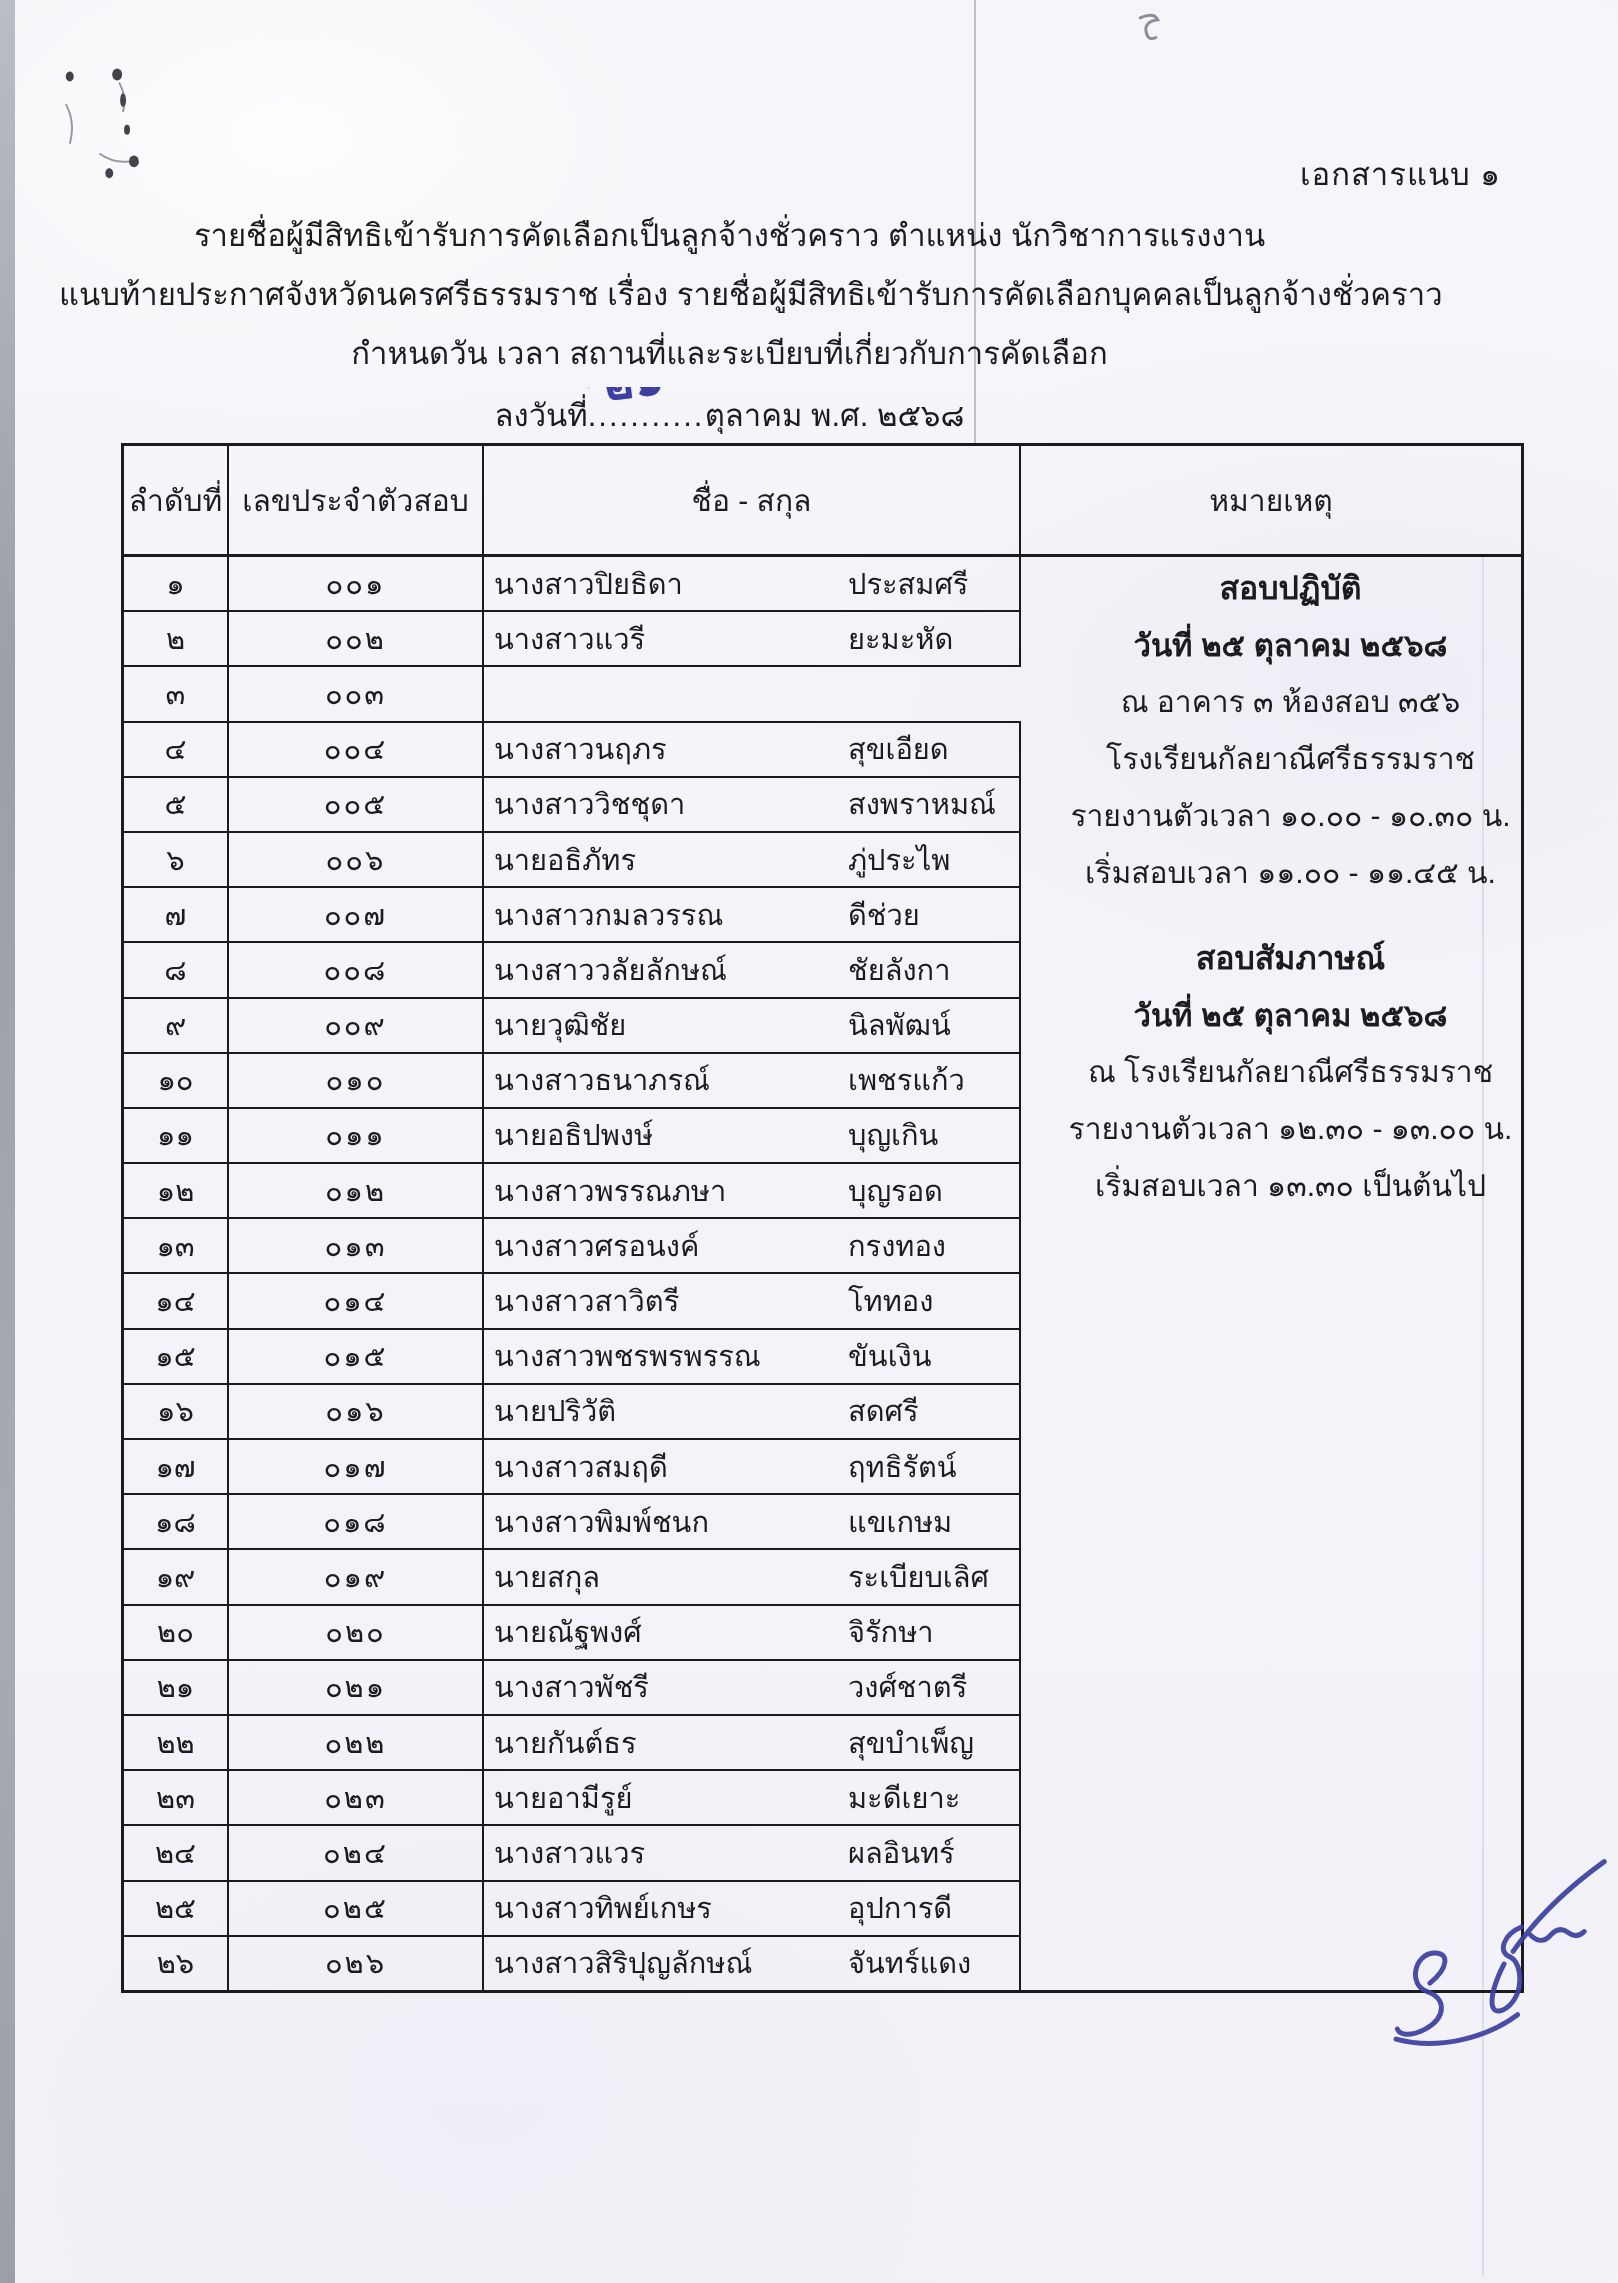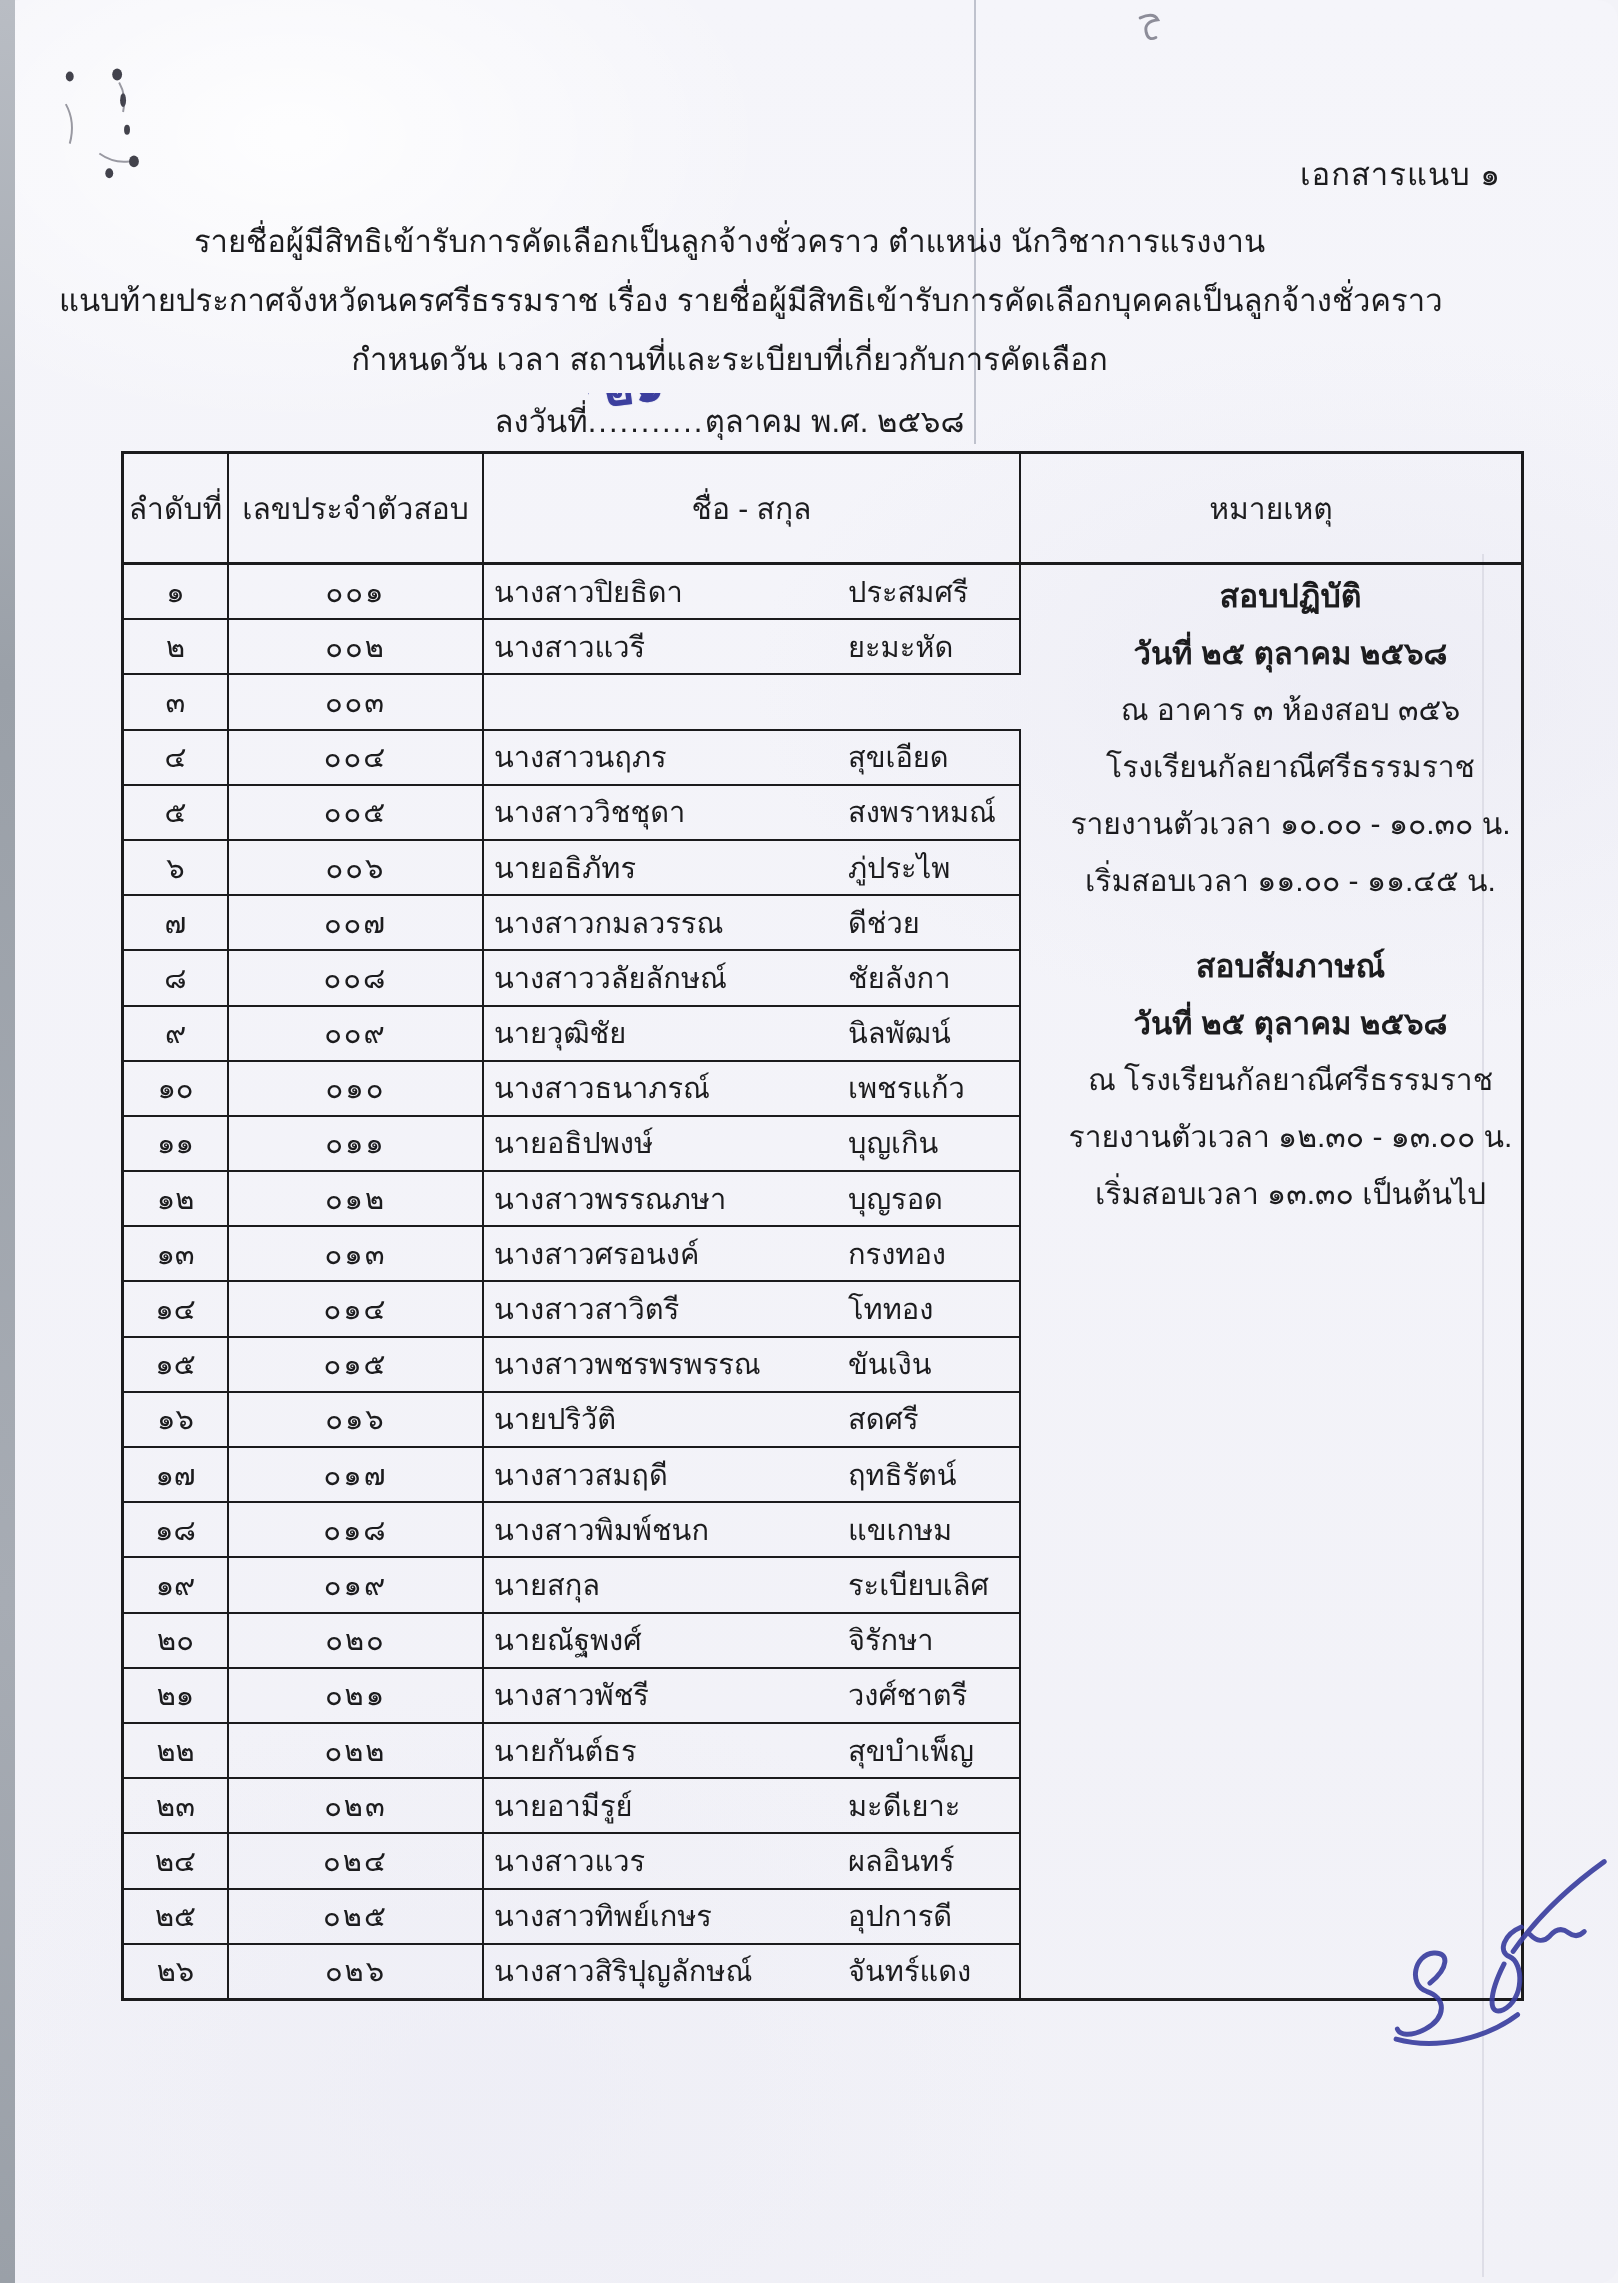--- a/index.html
+++ b/index.html
@@ -22,37 +22,37 @@
     background:linear-gradient(180deg,#b9bdc4,#9aa0a8 30%,#a7acb4 70%,#9aa0a8); }
   .crease-top { position:absolute; left:974px; top:0; width:2px; height:444px; background:#bfc2cd; }
   .crease-right { position:absolute; left:1482px; top:554px; width:2px; height:1723px; background:#dedee7; }
   .pencil-mark { position:absolute; left:1132px; top:10px; }
   .smudge { position:absolute; left:40px; top:35px; }
 
   .attachment-label {
     position:absolute; left:1252px; top:149px; width:297px;
     font-size:31px; text-align:center; letter-spacing:1px;
   }
-  .title-block { position:absolute; left:59px; top:212px; width:1341px; text-align:center; }
+  .title-block { position:absolute; left:59px; top:206px; width:1341px; text-align:center; }
   .title-line { height:59px; line-height:59px; font-size:31px; white-space:nowrap; }
   .date-line { margin-top:4px; height:57px; line-height:57px; font-size:31px; position:relative; }
   .dots { display:inline-block; width:117px; overflow:hidden; letter-spacing:2px; position:relative; vertical-align:bottom; }
   .handwritten-day {
     position:absolute; left:14px; top:-34px;
     color:#3c3f9e; font-size:46px; font-weight:bold; transform:rotate(-7deg);
     text-shadow:0 0 1px rgba(60,63,158,.6);
   }
   .handwritten-day::before {
     content:""; position:absolute; left:-14px; top:4px; width:3px; height:36px;
     background:#3c3f9e; transform:rotate(24deg); border-radius:2px;
   }
 
   .doc-table {
     position:absolute; left:121px; top:443px; width:1403px; height:1550px;
-    border:3px solid #1b1b1d; display:flex; flex-direction:column;margin-top:8px;
+    border:3px solid #1b1b1d; display:flex; flex-direction:column;
   }
   .thead { display:flex; height:111px; border-bottom:3px solid #1b1b1d; flex:none; }
   .th { display:flex; align-items:center; justify-content:center; font-size:30px; }
   .th1 { width:105px; border-right:2px solid #1b1b1d; }
   .th2 { width:255px; border-right:2px solid #1b1b1d; }
   .th3 { width:537px; border-right:2px solid #1b1b1d; }
   .th4 { flex:1; }
   .tbody { flex:1; display:flex; min-height:0; }
   .rows { width:897px; display:flex; flex-direction:column; }
   .row { flex:1; display:flex; border-bottom:2px solid #1b1b1d; font-size:29px; }

